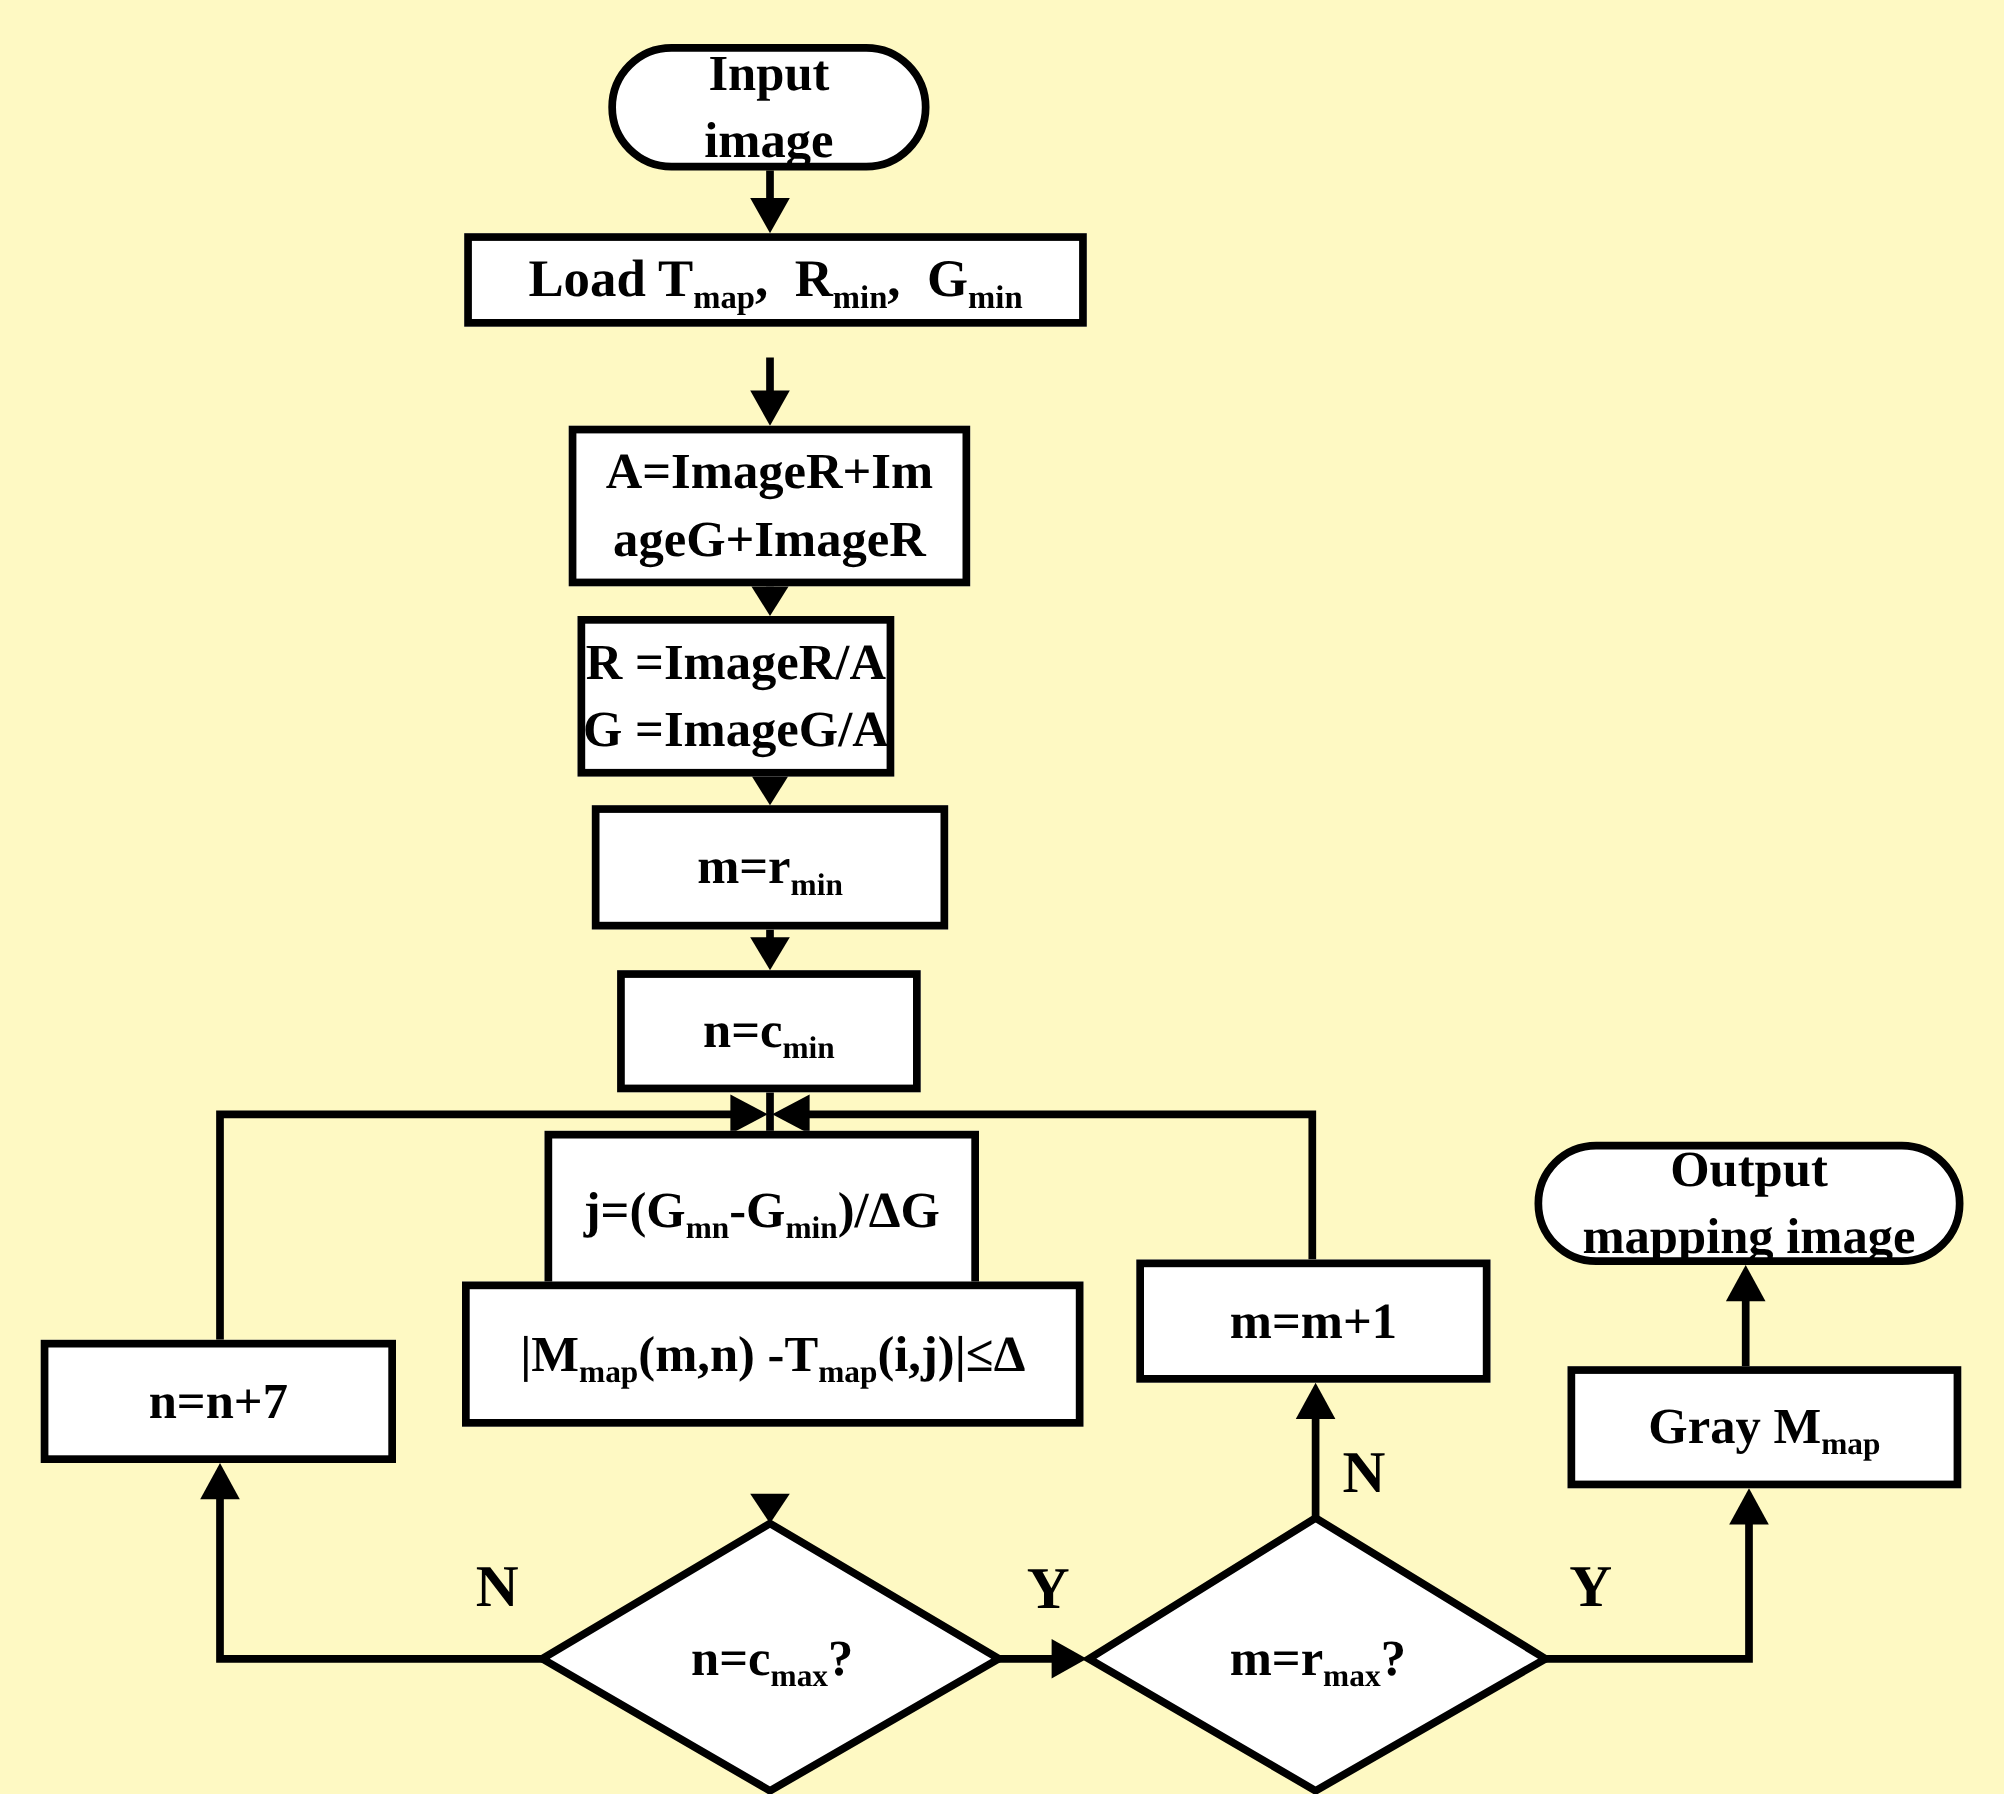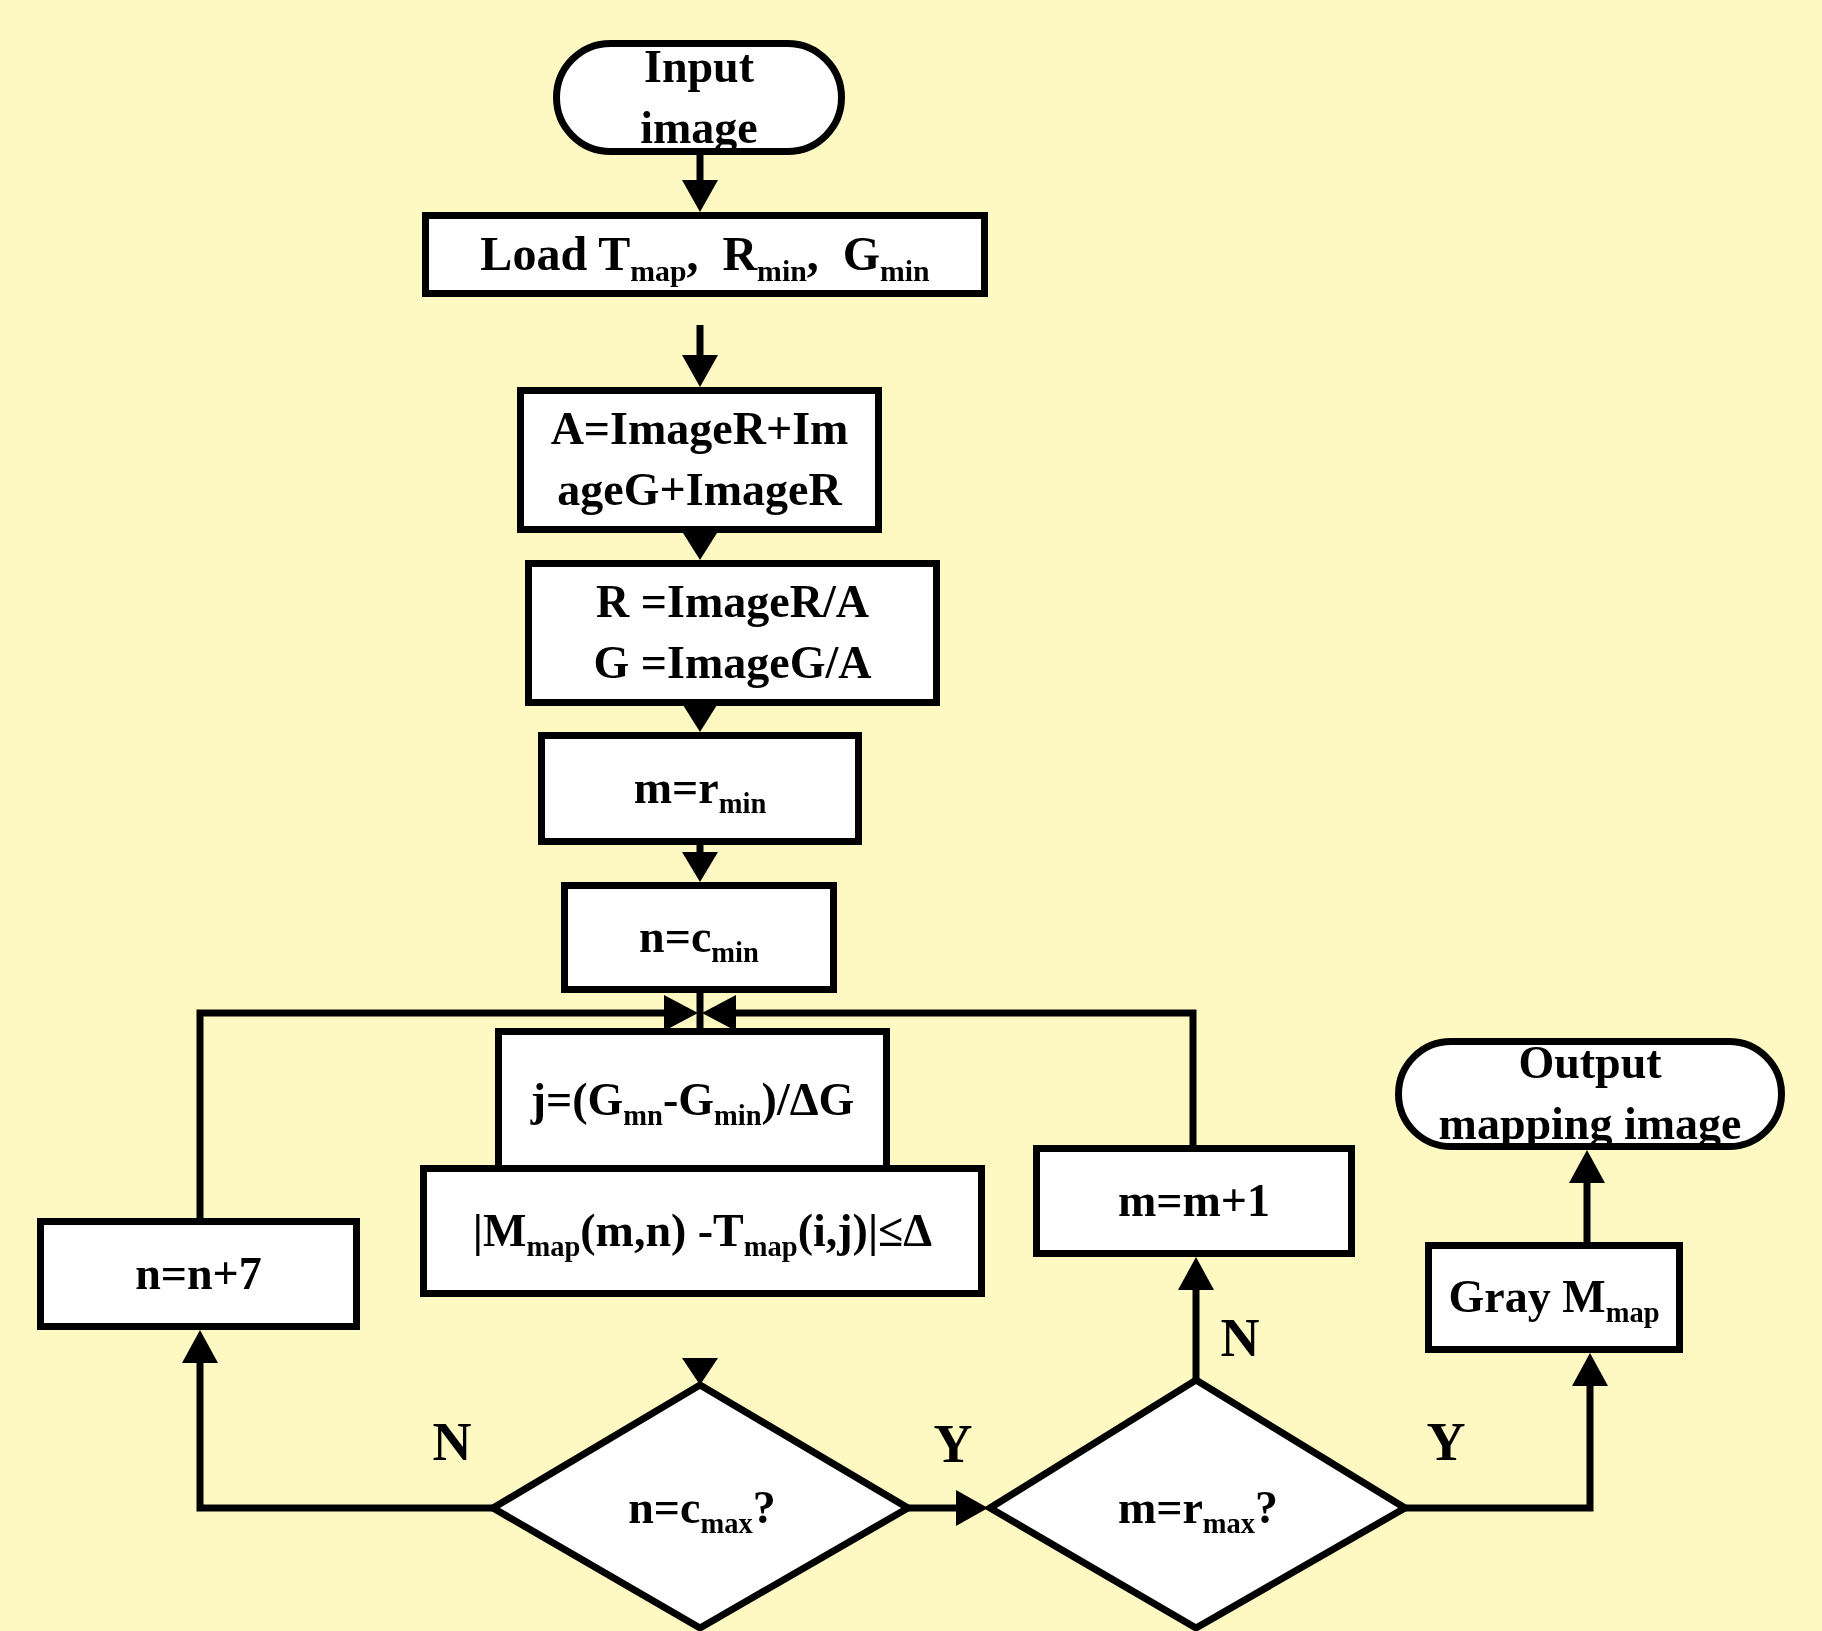--- a/index.html
+++ b/index.html
@@ -117,21 +117,21 @@
 
   <div class="node" style="left:422px; top:212px; width:566px; height:85px;">
     <div class="node-text-lg">Load T<sub>map</sub>,  R<sub>min</sub>,  G<sub>min</sub></div>
   </div>
 
   <div class="node" style="left:517px; top:387px; width:365px; height:146px;">
     <div class="node-text">A=ImageR+Im</div>
     <div class="node-text">ageG+ImageR</div>
   </div>
 
-  <div class="node" style="left:525px; top:560px; width:415px; height:146px;">
+  <div class="node" style="left:525px; top:560px; width:288px; height:146px;">
     <div class="node-text">R =ImageR/A</div>
     <div class="node-text">G =ImageG/A</div>
   </div>
 
   <div class="node" style="left:538px; top:732px; width:324px; height:113px;">
     <div class="node-text">m=r<sub>min</sub></div>
   </div>
 
   <div class="node" style="left:561px; top:882px; width:276px; height:111px;text-align:center;">
     <div class="node-text">n=c<sub>min</sub></div>
@@ -146,21 +146,21 @@
   </div>
 
   <div class="node" style="left:37px; top:1218px; width:323px; height:112px;">
     <div class="node-text">n=n+7</div>
   </div>
 
   <div class="node" style="left:1033px; top:1145px; width:322px; height:112px;">
     <div class="node-text">m=m+1</div>
   </div>
 
-  <div class="node" style="left:1425px; top:1242px; width:258px; height:111px;align-items:center;">
+  <div class="node" style="left:1425px; top:1242px; width:358px; height:111px;align-items:center;">
     <div class="node-text">Gray M<sub>map</sub></div>
   </div>
 
   <div class="node terminator-output" style="left:1395px; top:1038px; width:390px; height:112px;">
     <div class="node-text">Output</div>
     <div class="node-text">mapping image</div>
   </div>
 
   <div class="diamond-label" style="left:702px; top:1507px;">n=c<sub>max</sub>?</div>
   <div class="diamond-label" style="left:1198px; top:1507px;">m=r<sub>max</sub>?</div>

